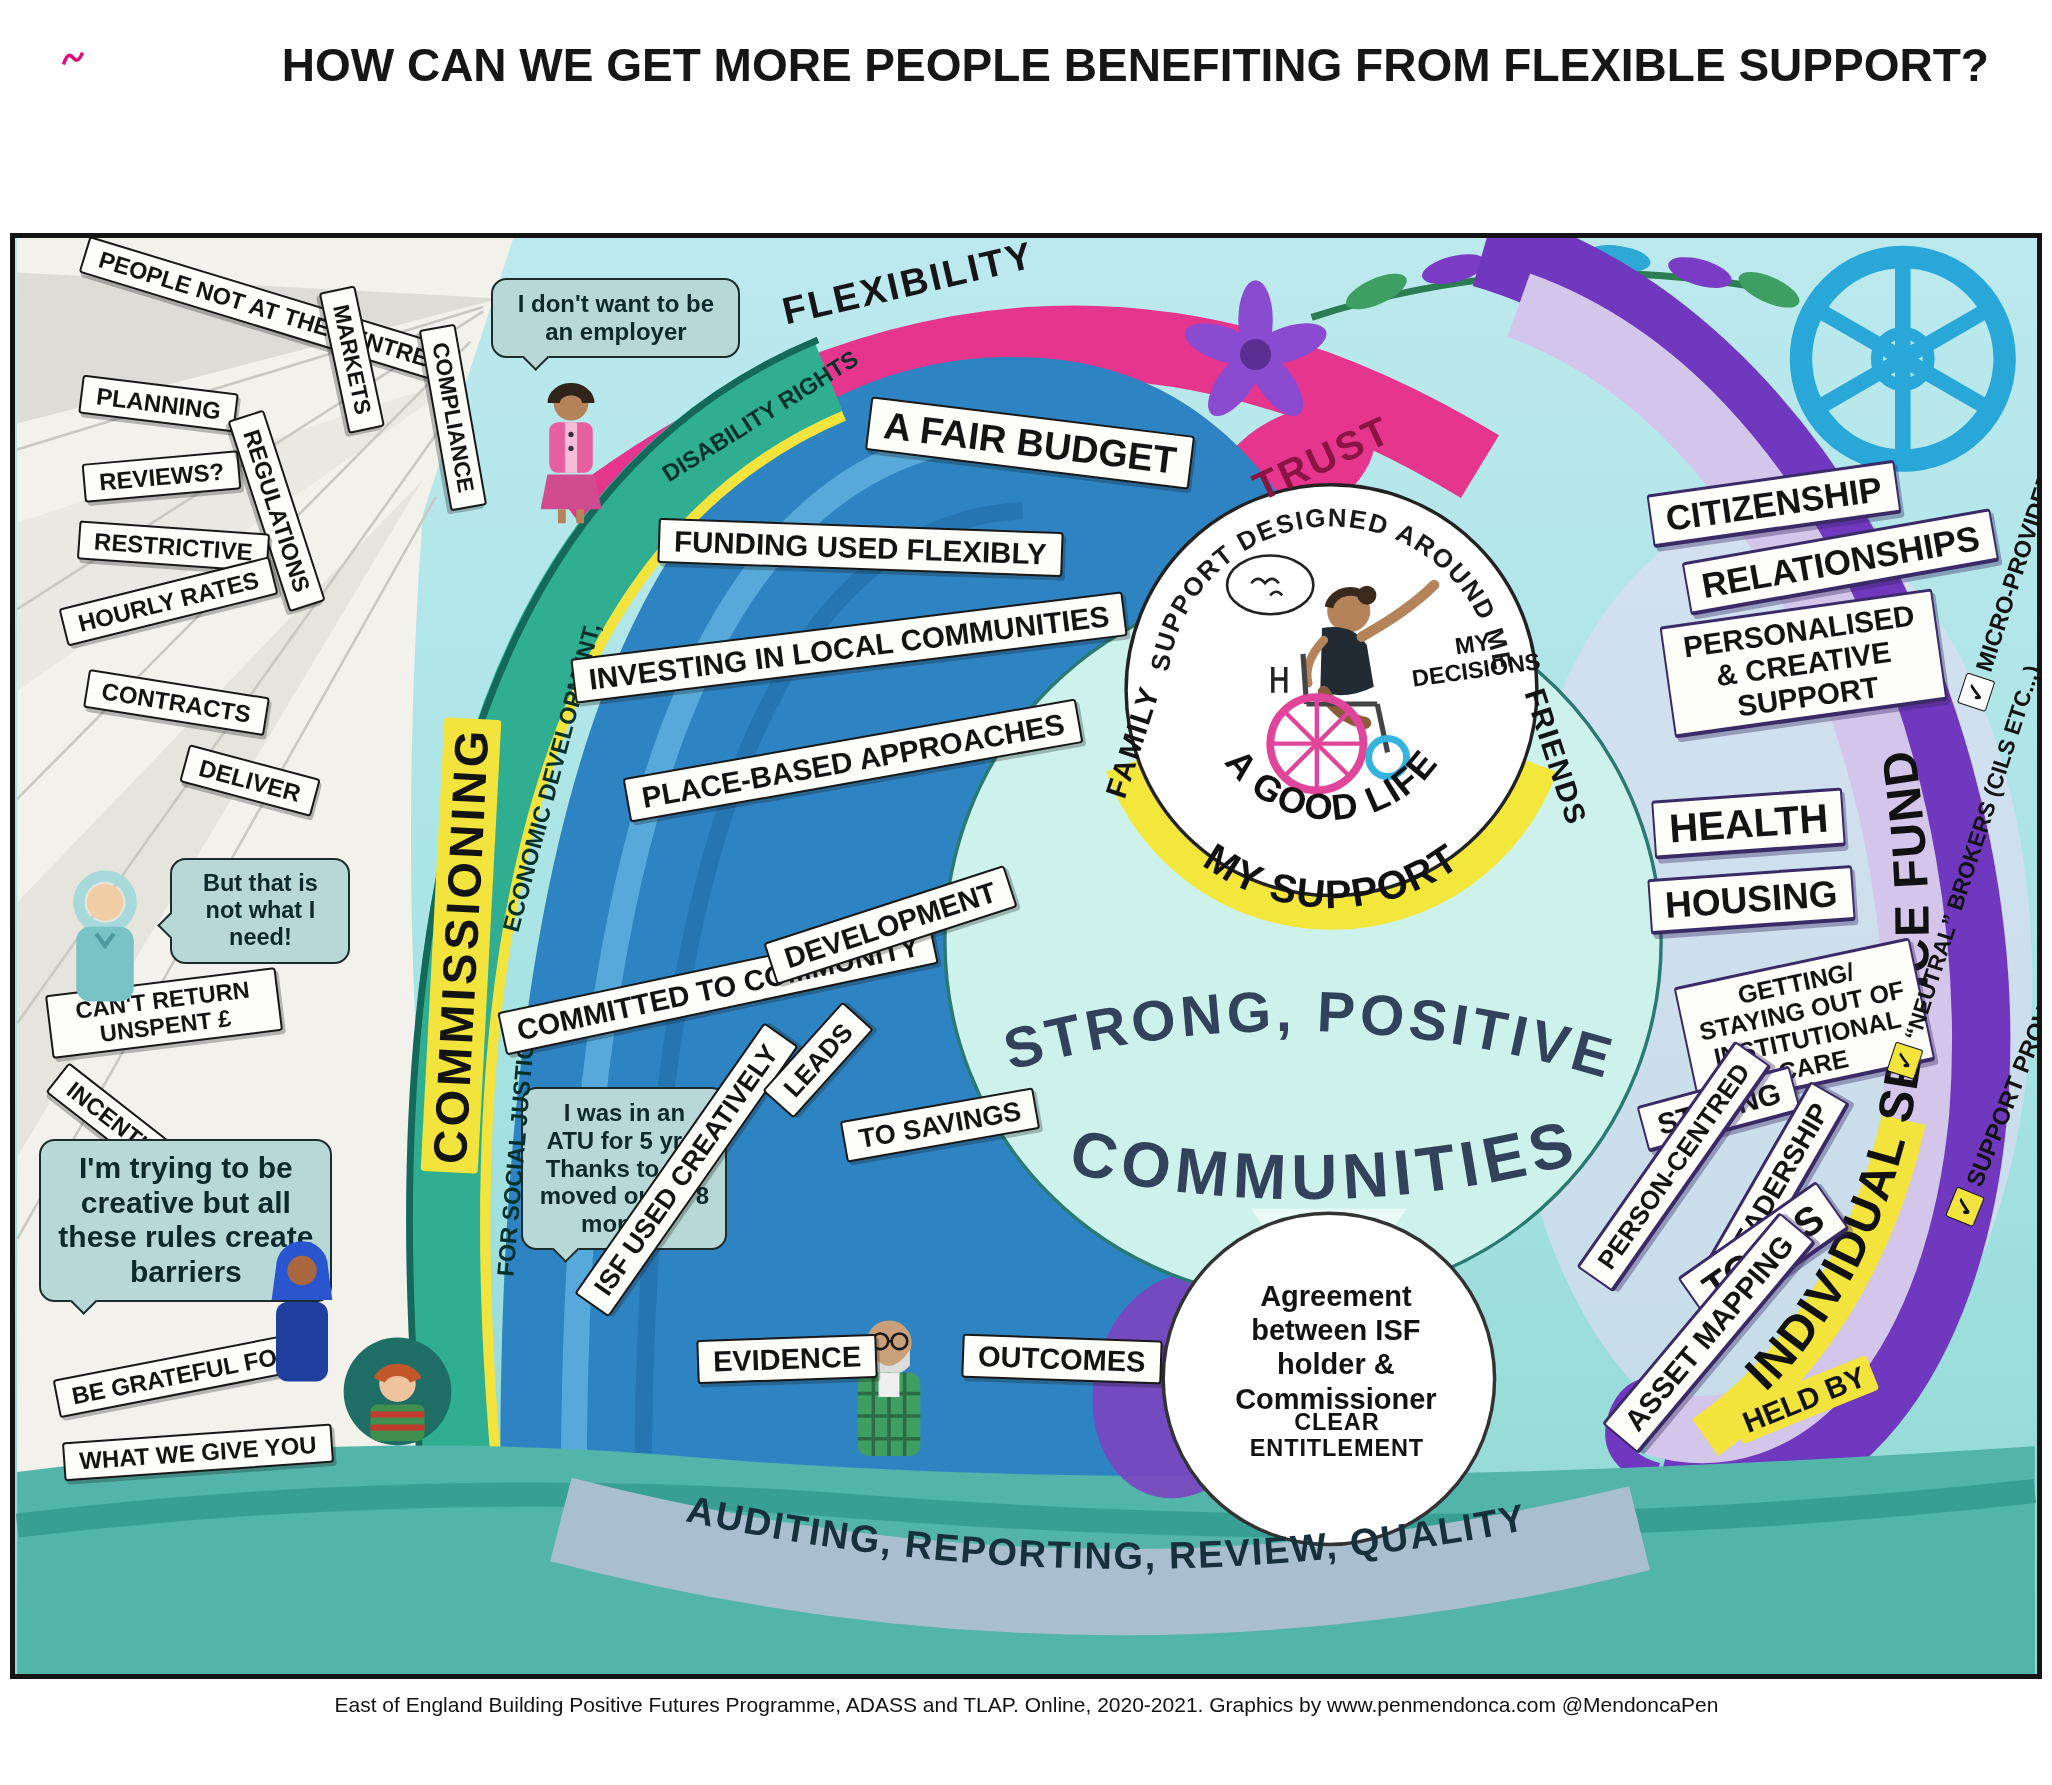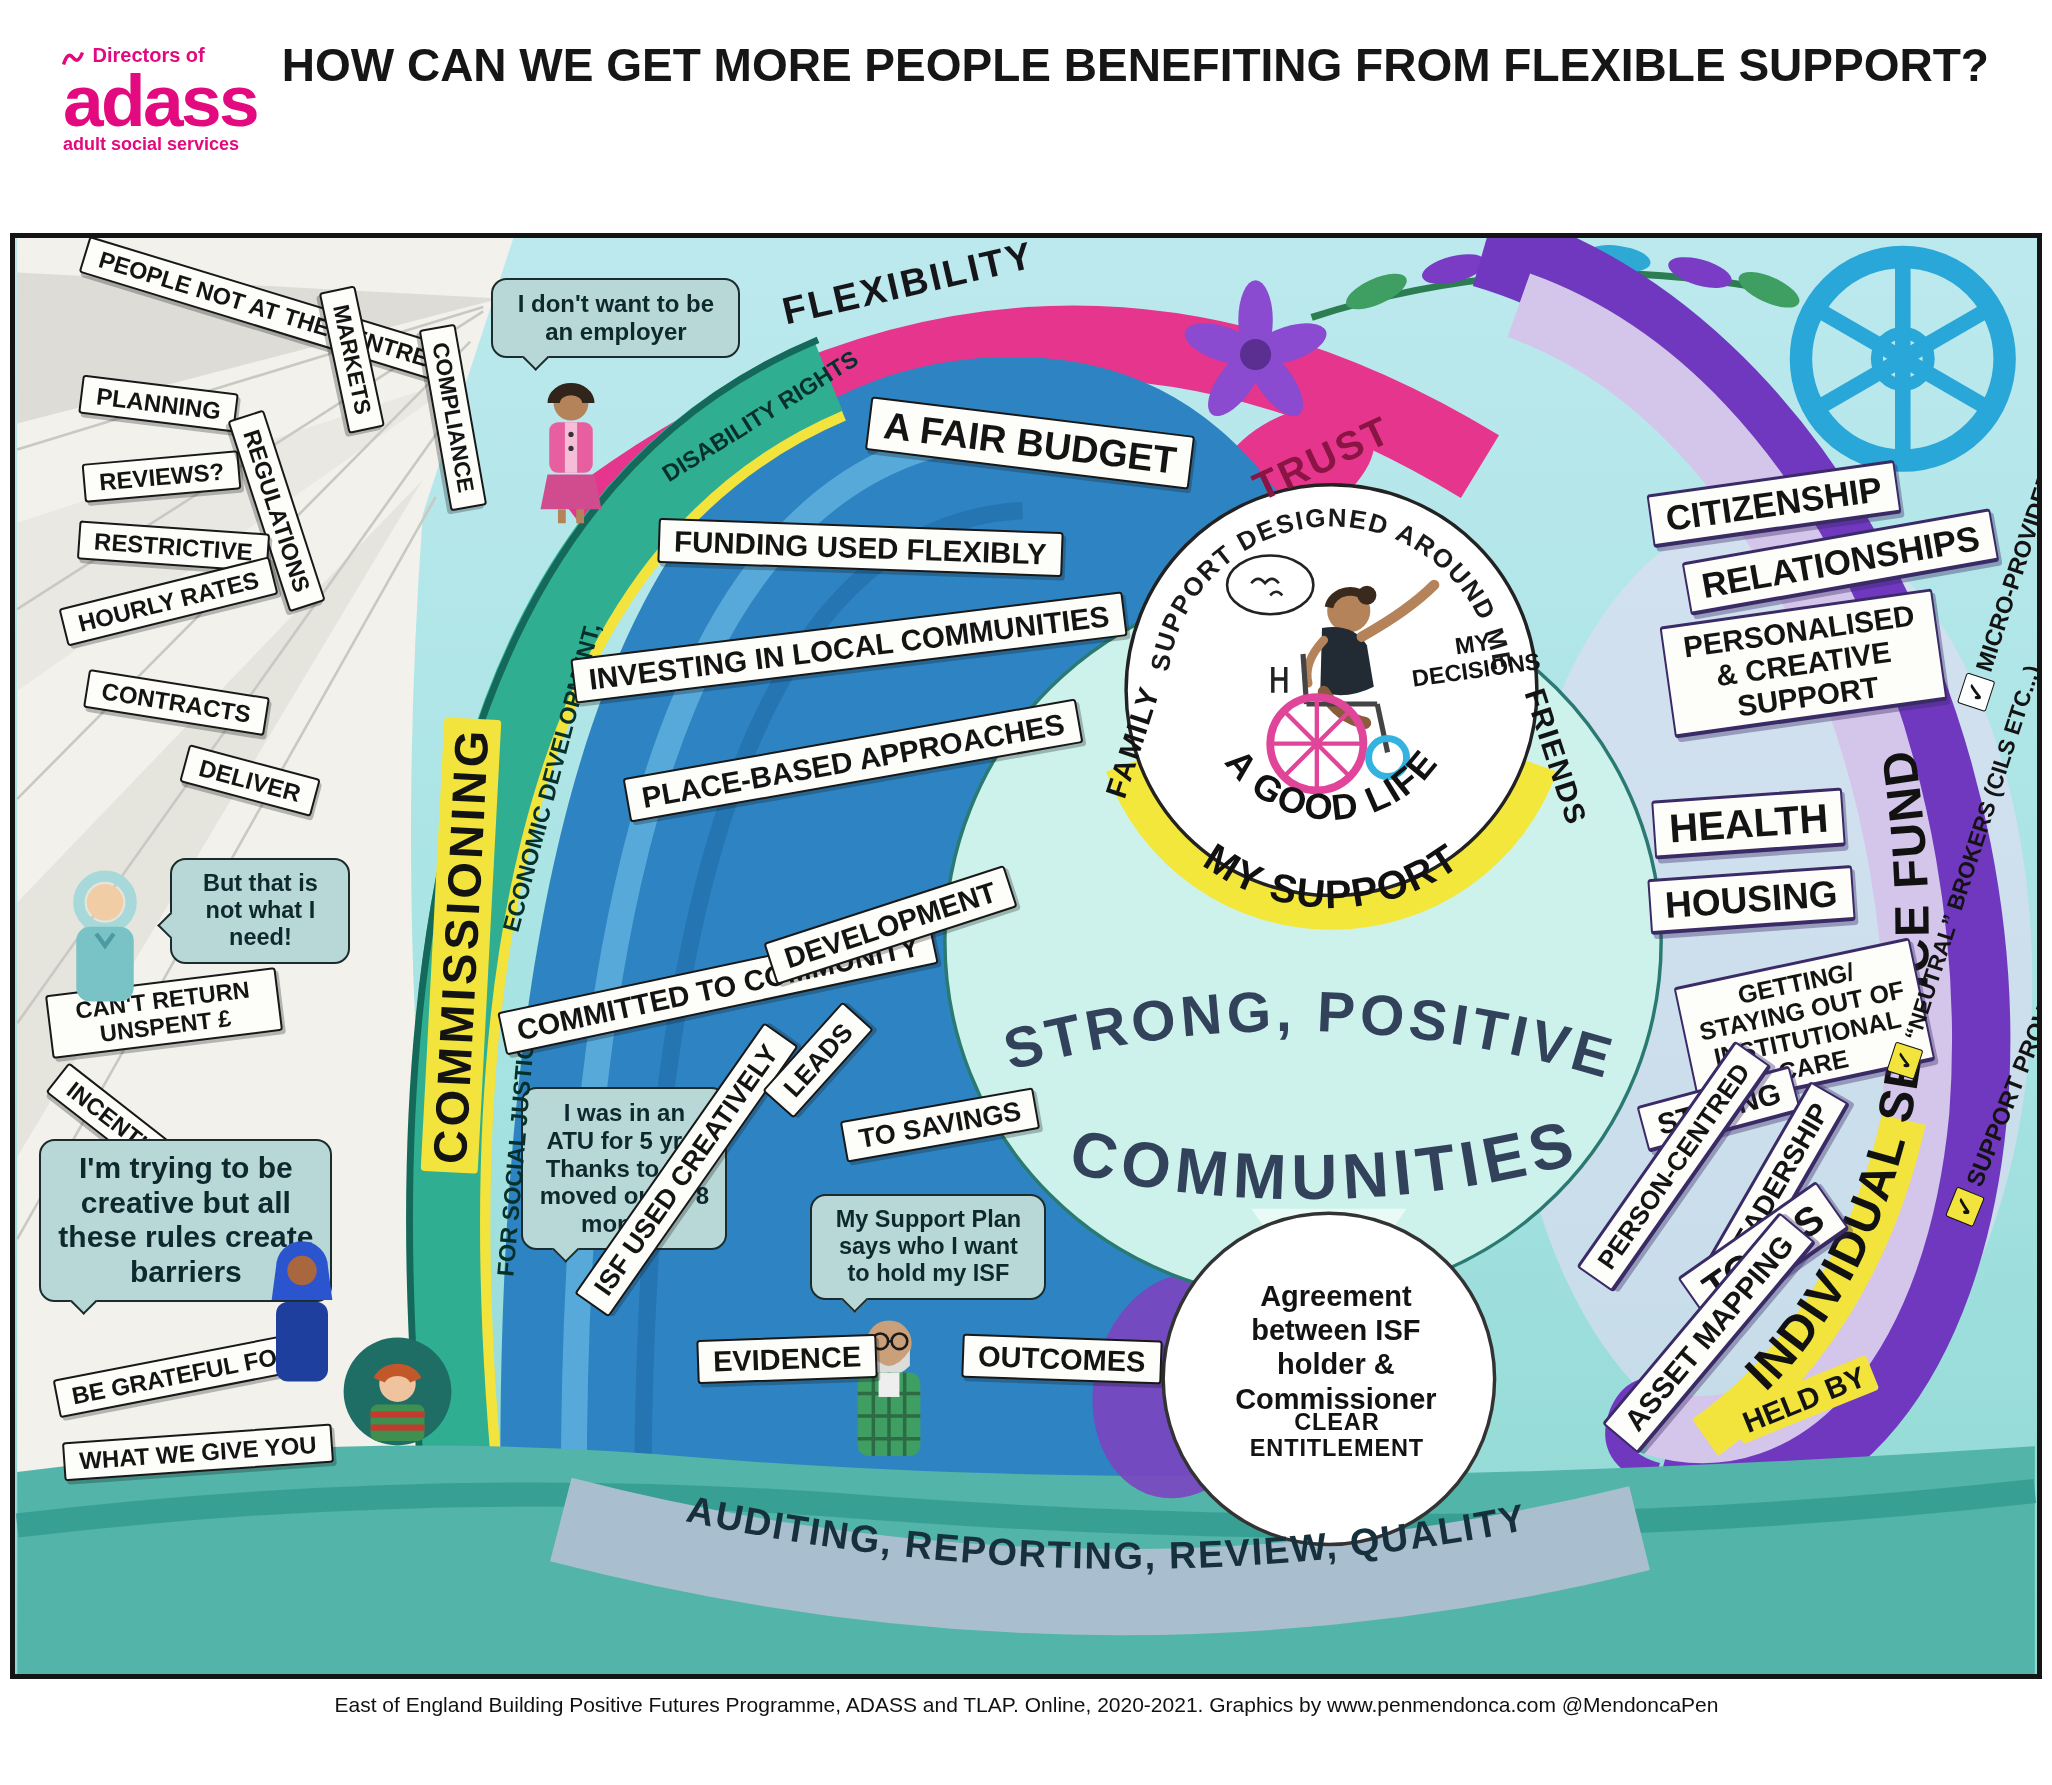--- a/index.html
+++ b/index.html
@@ -41,25 +41,20 @@
 </style>
 </head>
 <body>
 
 <div class="page">
 
   <div class="hdr">
     <svg class="logo-mark" viewBox="0 0 28 22">
       <path d="M3,18 Q8,2 14,10 Q20,18 25,4" stroke="#e3097e" stroke-width="4" fill="none"></path>
     </svg>
-    <div class="logo">
-      <div class="t">Directors of</div>
-      <div class="m">adass</div>
-      <div class="b">adult social services</div>
-    </div>
     <h1 class="title" style="margin:0;">HOW CAN WE GET MORE PEOPLE BENEFITING FROM FLEXIBLE SUPPORT?</h1>
   </div>
 
   <div class="canvas">
 
     <svg class="bg" viewBox="0 0 2338 1664" xmlns="http://www.w3.org/2000/svg">
 
       <path d="M0,0 H575 L470,320 Q428,900 515,1430 L540,1664 H0 Z" fill="#f2f1ec"></path>
       <path d="M0,40 L560,70 L0,215 Z" fill="#dddcd6"></path>
       <path d="M0,330 L520,160 L0,525 Z" fill="#e7e6e0" opacity="0.8"></path>
@@ -200,21 +195,20 @@
     <div class="rib" style="left:167px;top:523px;font-size:24px;transform:rotate(15deg);">DELIVER</div>
     <div class="rib wrap" style="left:33px;top:743px;width:200px;font-size:23.5px;transform:rotate(-7deg);">CAN'T RETURN UNSPENT £</div>
     <div class="rib" style="left:24px;top:873px;font-size:23.5px;transform:rotate(38deg);">INCENTIVE?</div>
     <div class="rib" style="left:39px;top:1117px;font-size:24px;transform:rotate(-11deg);">BE GRATEFUL FOR</div>
     <div class="rib" style="left:48px;top:1195px;font-size:24px;transform:rotate(-4deg);">WHAT WE GIVE YOU</div>
 
     <div class="bubble wrap" style="left:476px;top:24px;width:217px;font-size:24px;">I don't want to be an employer</div>
     <div class="bubble wrap t-left" style="left:155px;top:604px;width:148px;font-size:23.5px;">But that is not what I need!</div>
     <div class="bubble wrap" style="left:24px;top:885px;width:261px;font-size:30px;">I'm trying to be creative but all these rules create barriers</div>
     <div class="bubble wrap" style="left:506px;top:833px;width:174px;font-size:24px;">I was in an ATU for 5 yrs. Thanks to ISF moved out in 8 months</div>
-    <div class="bubble wrap" style="left:795px;top:940px;width:204px;font-size:23.5px;">My Support Plan says who I want to hold my ISF</div>
 
     <div class="person" style="left:508px;top:139px;width:96px;height:148px;">
       <svg viewBox="0 0 110 170" width="96" height="148">
         <circle cx="55" cy="30" r="20" fill="#b5835a"></circle>
         <path d="M35,30 a20,16 0 0 1 40,0" stroke="#31241b" stroke-width="14" fill="none"></path>
         <rect x="30" y="52" width="50" height="58" rx="10" fill="#e85fa0"></rect>
         <rect x="48" y="52" width="14" height="58" fill="#f6bdd9"></rect>
         <circle cx="55" cy="66" r="3" fill="#333"></circle>
           <circle cx="55" cy="82" r="3" fill="#333"></circle>
         <path d="M28,112 h54 l8,40 h-70 z" fill="#d14b8f"></path>

